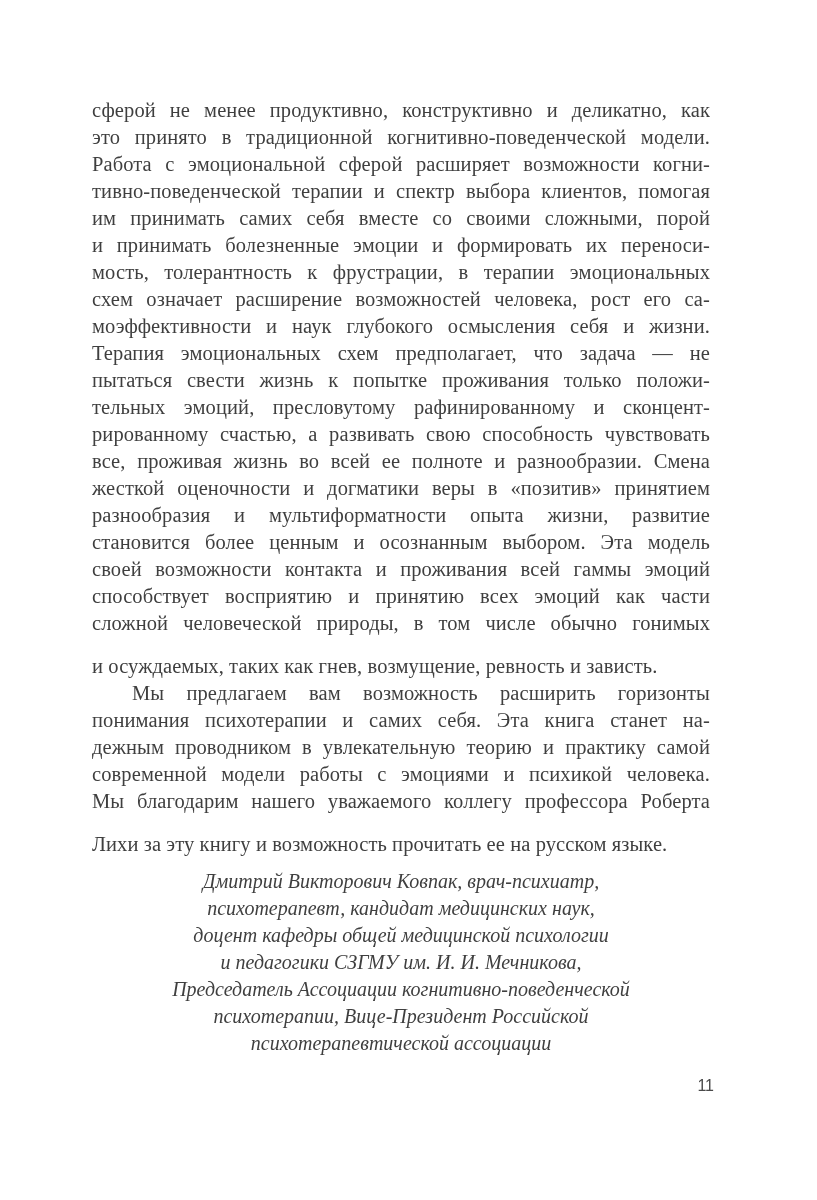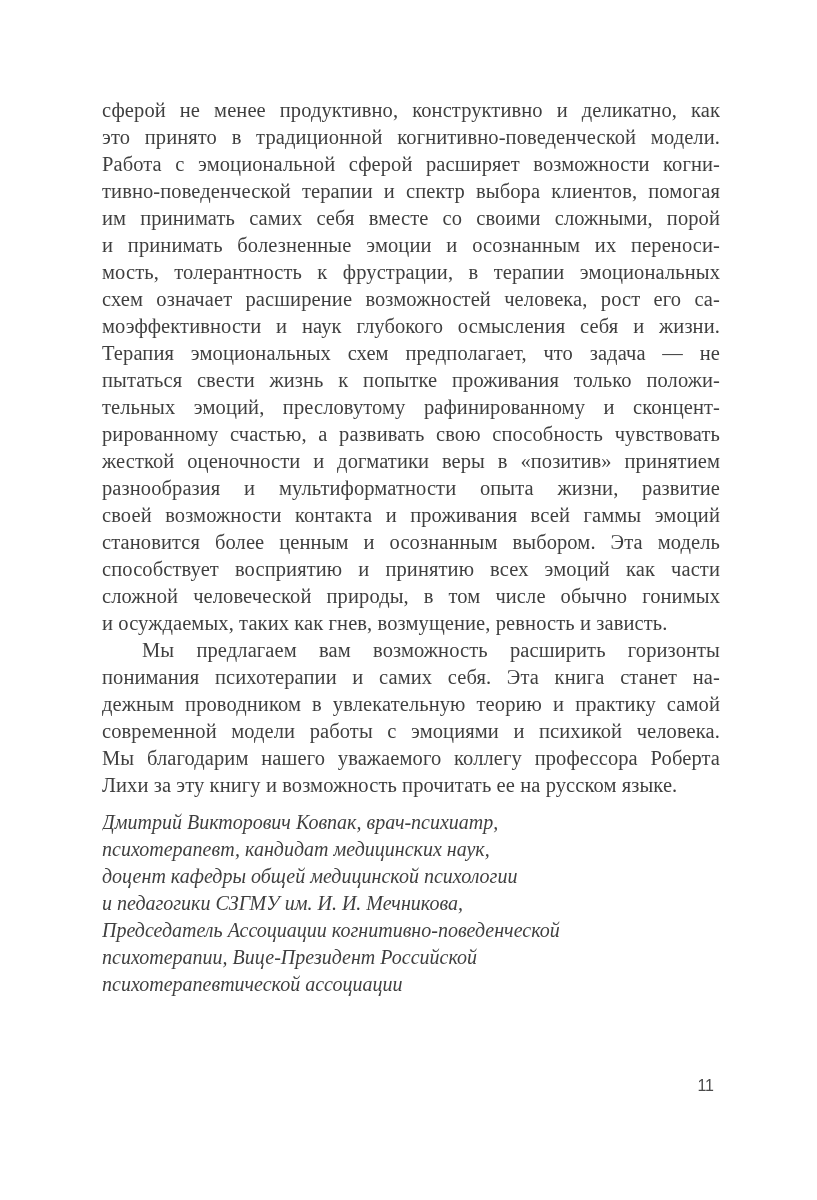--- a/index.html
+++ b/index.html
@@ -11,46 +11,47 @@
     position: relative;
     width: 817px;
     height: 1200px;
     background: #ffffff;
     overflow: hidden;
     font-family: "Liberation Serif", "DejaVu Serif", serif;
     color: #3f3f3f;
   }
   .text-block {
     position: absolute;
-    left: 102px;
+    left: 92px;
     top: 97px;
     width: 618px;
   }
   .paragraph {
     margin: 0;
     padding: 0;
   }
   .paragraph .line {
     font-size: 20.5px;
     line-height: 27px;
     height: 27px;
     overflow: hidden;
     text-align: justify;
     text-align-last: justify;
     letter-spacing: 0.1px;
   }
   .paragraph .line.last {
     text-align-last: left;
+    margin-top: 16px;
   }
   .paragraph.indent-first .line:first-child {
     text-indent: 40px;
   }
   .signature {
     margin-top: 10px;
-    text-align: left;
+    text-align: center;
     font-style: italic;
   }
   .signature .line {
     font-size: 20px;
     line-height: 27px;
     height: 27px;
     overflow: hidden;
   }
   .page-number {
     position: absolute;
@@ -69,32 +70,33 @@
 <div class="page">
 
   <main class="text-block">
 
     <div class="paragraph">
         <div class="line">сферой не менее продуктивно, конструктивно и деликатно, как</div>
         <div class="line">это принято в традиционной когнитивно-поведенческой модели.</div>
         <div class="line">Работа с эмоциональной сферой расширяет возможности когни-</div>
         <div class="line">тивно-поведенческой терапии и спектр выбора клиентов, помогая</div>
         <div class="line">им принимать самих себя вместе со своими сложными, порой</div>
-        <div class="line">и принимать болезненные эмоции и осознанным их переноси-</div>
+        <div class="line">и принимать болезненные эмоции и формировать их переноси-</div>
         <div class="line">мость, толерантность к фрустрации, в терапии эмоциональных</div>
         <div class="line">схем означает расширение возможностей человека, рост его са-</div>
         <div class="line">моэффективности и наук глубокого осмысления себя и жизни.</div>
         <div class="line">Терапия эмоциональных схем предполагает, что задача — не</div>
         <div class="line">пытаться свести жизнь к попытке проживания только положи-</div>
         <div class="line">тельных эмоций, пресловутому рафинированному и сконцент-</div>
         <div class="line">рированному счастью, а развивать свою способность чувствовать</div>
+        <div class="line">все, проживая жизнь во всей ее полноте и разнообразии. Смена</div>
         <div class="line">жесткой оценочности и догматики веры в «позитив» принятием</div>
         <div class="line">разнообразия и мультиформатности опыта жизни, развитие</div>
+        <div class="line">становится более ценным и осознанным выбором. Эта модель</div>
         <div class="line">своей возможности контакта и проживания всей гаммы эмоций</div>
-        <div class="line">становится более ценным и осознанным выбором. Эта модель</div>
         <div class="line">способствует восприятию и принятию всех эмоций как части</div>
         <div class="line">сложной человеческой природы, в том числе обычно гонимых</div>
         <div class="line last">и осуждаемых, таких как гнев, возмущение, ревность и зависть.</div>
       </div>
 
     <div class="paragraph indent-first">
         <div class="line">Мы предлагаем вам возможность расширить горизонты</div>
         <div class="line">понимания психотерапии и самих себя. Эта книга станет на-</div>
         <div class="line">дежным проводником в увлекательную теорию и практику самой</div>
         <div class="line">современной модели работы с эмоциями и психикой человека.</div>

